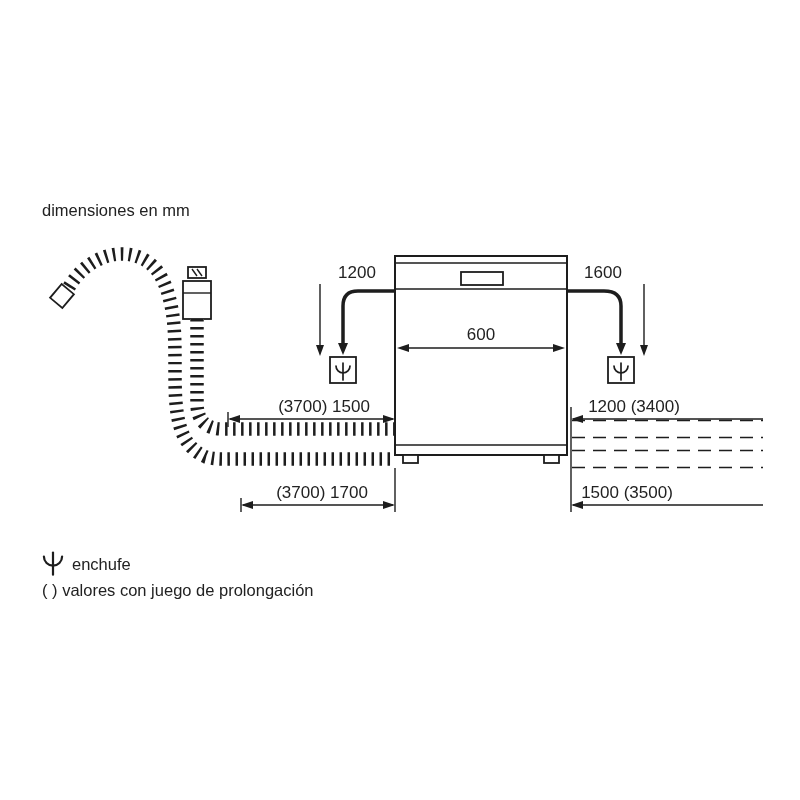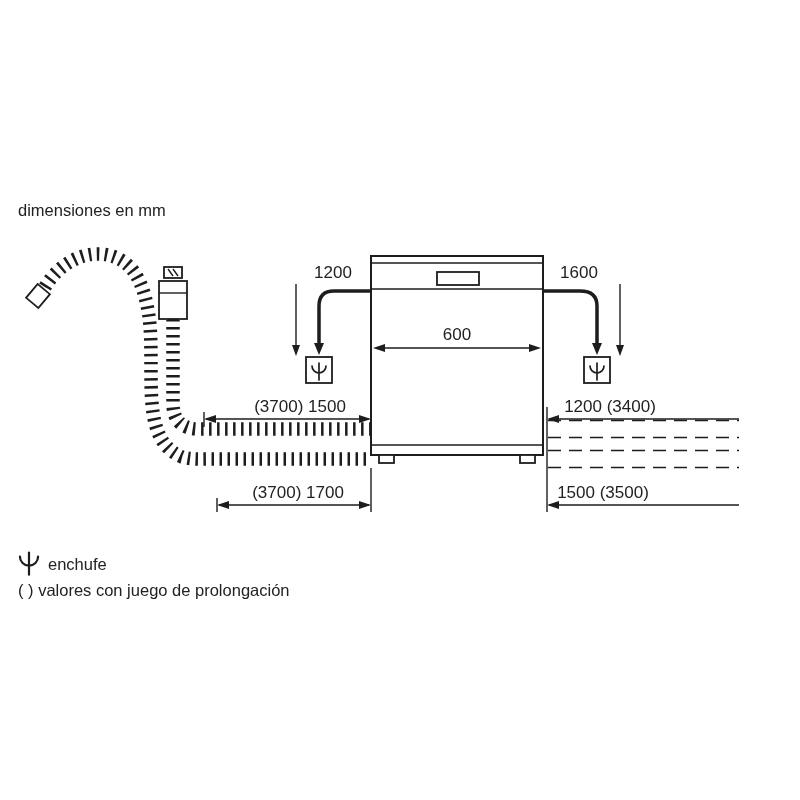--- a/index.html
+++ b/index.html
@@ -1,16 +1,16 @@
 <!DOCTYPE html>
 <html><head>
 <meta charset="utf-8">
 <style>
   html,body{margin:0;padding:0;background:#ffffff;}
-  .stage{position:relative;width:739px;height:800px;background:#fff;overflow:hidden;}
+  .stage{position:relative;width:739px;height:800px;background:#fff;overflow:hidden;padding-left:24px;}
   svg{display:block;}
   .lbl{font-family:"Liberation Sans",sans-serif;font-size:17px;fill:#222;}
   .title{font-family:"Liberation Sans",sans-serif;font-size:16.5px;fill:#222;}
   .legend{font-family:"Liberation Sans",sans-serif;font-size:16.5px;fill:#222;}
   .thin{stroke:#1d1d1d;stroke-width:1.4;fill:none;}
   .thick{stroke:#1d1d1d;stroke-width:3.5;fill:none;}
   .box{stroke:#1d1d1d;stroke-width:1.8;fill:#fff;}
   .arrow{fill:#1d1d1d;stroke:none;}
   .dash{stroke:#1d1d1d;stroke-width:1.5;fill:none;stroke-dasharray:13 8;}
 </style>

